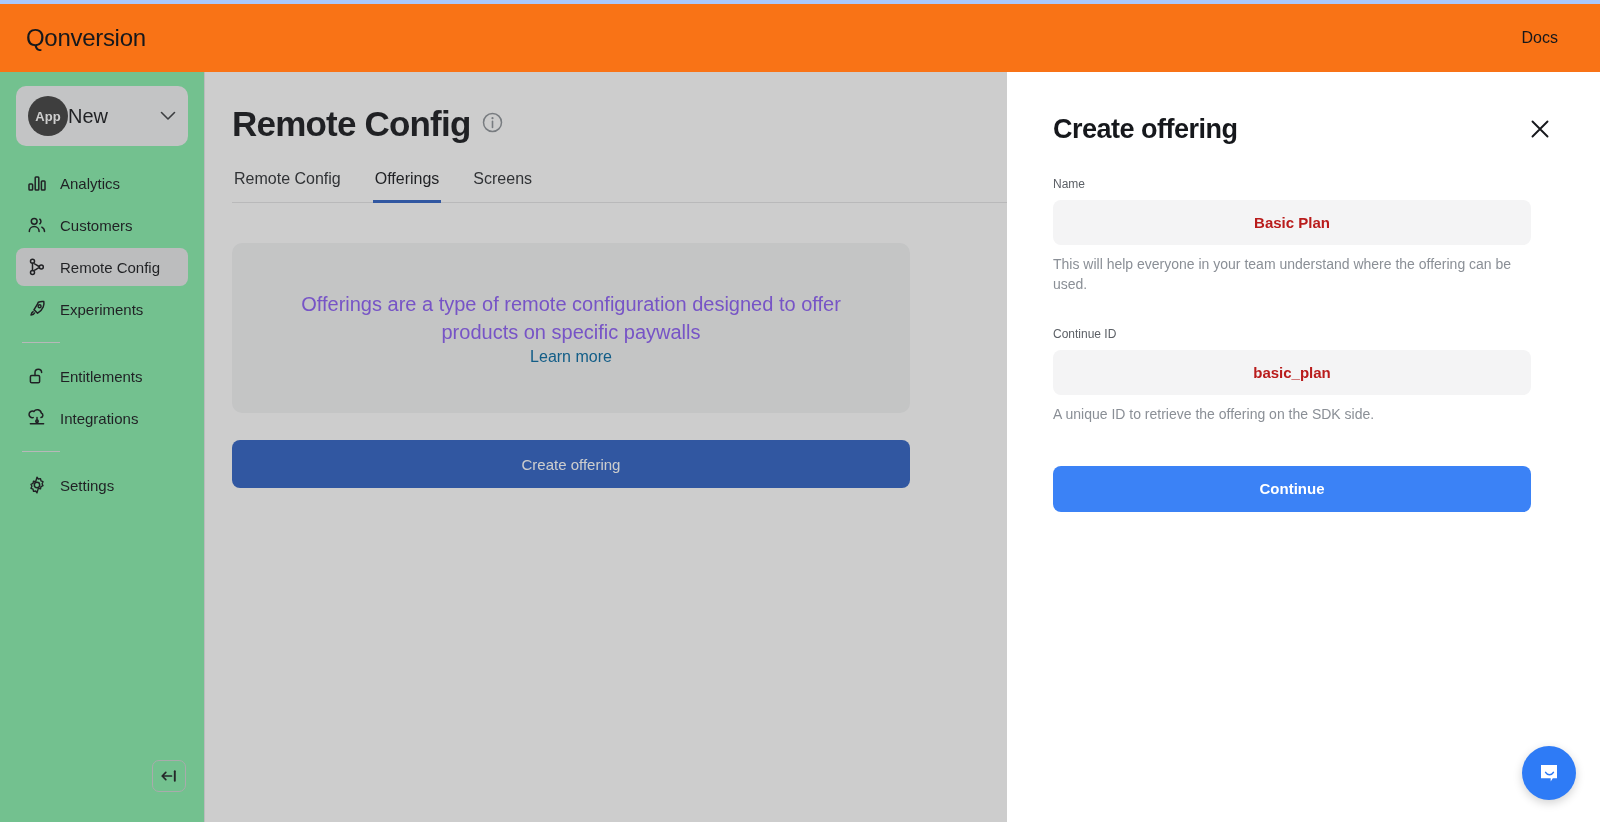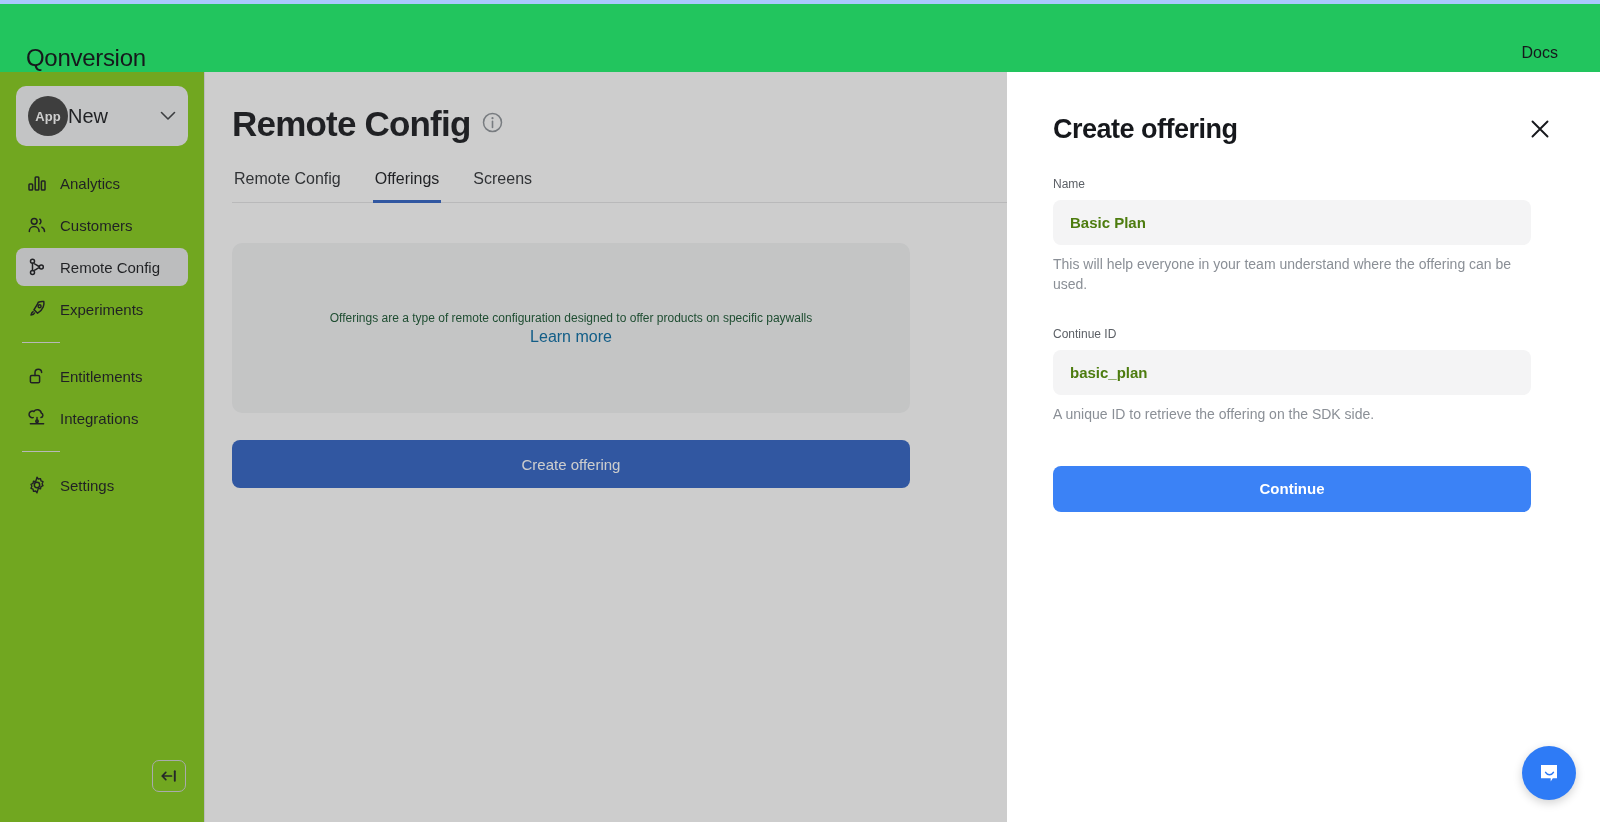--- a/index.html
+++ b/index.html
@@ -16,22 +16,22 @@
     position: absolute; top: 0; left: 0;
     width: 1600px; height: 4px;
     background: #a9c8ff;
     z-index: 60;
   }
 
   
   .topnav {
     position: absolute; top: 4px; left: 0;
     width: 1600px; height: 68px;
-    background: #22c55e;
-    display: flex; align-items: flex-end;
+    background: #f97316;
+    display: flex; align-items: center;
     z-index: 40;
   }
   .brand {
     margin-left: 26px;
     font-size: 24px;
     letter-spacing: -0.3px;
     color: #16181c;
     font-weight: 400;
   }
   .topnav-right {
@@ -50,21 +50,21 @@
   }
   .chev {
     width: 14px; height: 9px;
     display: inline-block;
   }
 
   
   .sidebar {
     position: absolute; top: 72px; left: 0;
     width: 205px; height: 750px;
-    background: #84cc16;
+    background: #86efac;
     border-right: 1px solid #e6e7e8;
     z-index: 10;
   }
   .app-switcher {
     margin: 14px 16px 0 16px;
     height: 60px; border-radius: 10px;
     background: #f2f3f4;
     display: flex; align-items: center;
     padding: 0 12px;
   }
@@ -141,21 +141,21 @@
 
   .empty-card {
     margin-top: 40px;
     width: 678px; height: 170px;
     background: #f3f4f5; border-radius: 10px;
     display: flex; flex-direction: column;
     align-items: center; justify-content: center;
     text-align: center;
   }
   .empty-text {
-    font-size: 12px; color: #14532d;
+    font-size: 20px; color: #8b5cf6;
     line-height: 1.4; max-width: 580px;
   }
   .learn-more {
     font-size: 16px; color: #0369a1;
     text-decoration: none; margin-top: 2px;
     display: inline-block;
   }
   .create-offering-btn {
     margin-top: 27px;
     width: 678px; height: 48px;
@@ -196,21 +196,21 @@
   }
   .field-label {
     font-size: 12px; color: #5c6066;
     margin-top: 32px; margin-bottom: 9px;
   }
   .field-input {
     width: 478px; height: 45px;
     background: #f4f4f5; border: none; border-radius: 8px;
     padding: 0 17px;
     font-family: inherit; font-size: 15px;
-    font-weight: bold; color: #4d7c0f;
+    font-weight: bold; color: #b91c1c; text-align: center;
   }
   .field-help {
     font-size: 14px; color: #8a8f96;
     margin-top: 10px; width: 470px; line-height: 1.42;
   }
   .continue-btn {
     margin-top: 41px;
     width: 478px; height: 46px;
     background: #3b82f6; color: #ffffff;
     border: none; border-radius: 8px;

